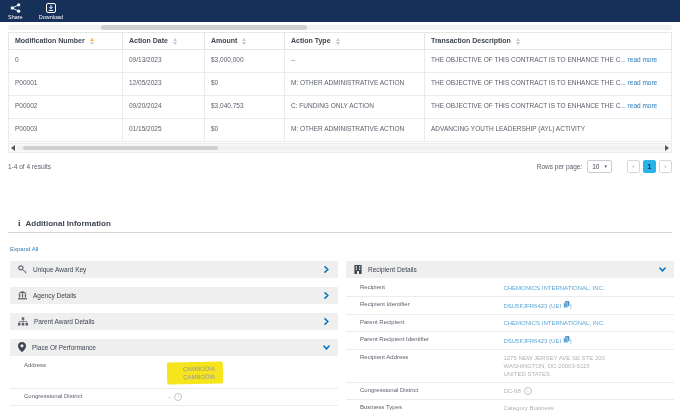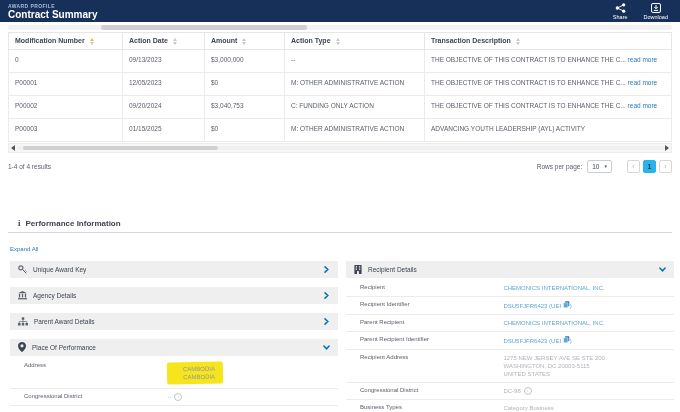--- a/index.html
+++ b/index.html
@@ -66,24 +66,20 @@
     color:#97999c;text-align:center;border-radius:2px;}
   .icon{display:inline-flex;align-items:center;}
 </style>
 </head>
 <body>
 
 
 
 
 <div class="banner">
-  <div>
-    <div class="banner-eyebrow">AWARD PROFILE</div>
-    <div class="banner-title">Contract Summary</div>
-  </div>
   <div class="banner-actions">
     <div class="hdr-action">
       <span class="icon">
         <svg width="11" height="10" viewBox="0 0 12 11">
             <circle cx="9.5" cy="2" r="1.8" fill="#fff"></circle>
             <circle cx="2.5" cy="5.5" r="1.8" fill="#fff"></circle>
             <circle cx="9.5" cy="9" r="1.8" fill="#fff"></circle>
             <path d="M2.5 5.5L9.5 2M2.5 5.5L9.5 9" stroke="#fff" stroke-width="1"></path>
           </svg>
       </span>
@@ -213,21 +209,21 @@
       <div class="pager-btn">
           <span>›</span>
         </div>
     </div>
   </div>
 </div>
 
 
 <div class="addl-header">
   <span class="info-glyph">i</span>
-  <span class="addl-title">Performance Information</span>
+  <span class="addl-title">Additional Information</span>
 </div>
 <a class="expand-all">Expand All</a>
 
 <div class="cols">
 
   <div class="col">
     <div class="acc">
       <span class="icon">
         <svg width="9" height="9" viewBox="0 0 10 10">
             <circle cx="3.2" cy="3.2" r="2.3" fill="none" stroke="#5b616b" stroke-width="1.3"></circle>

